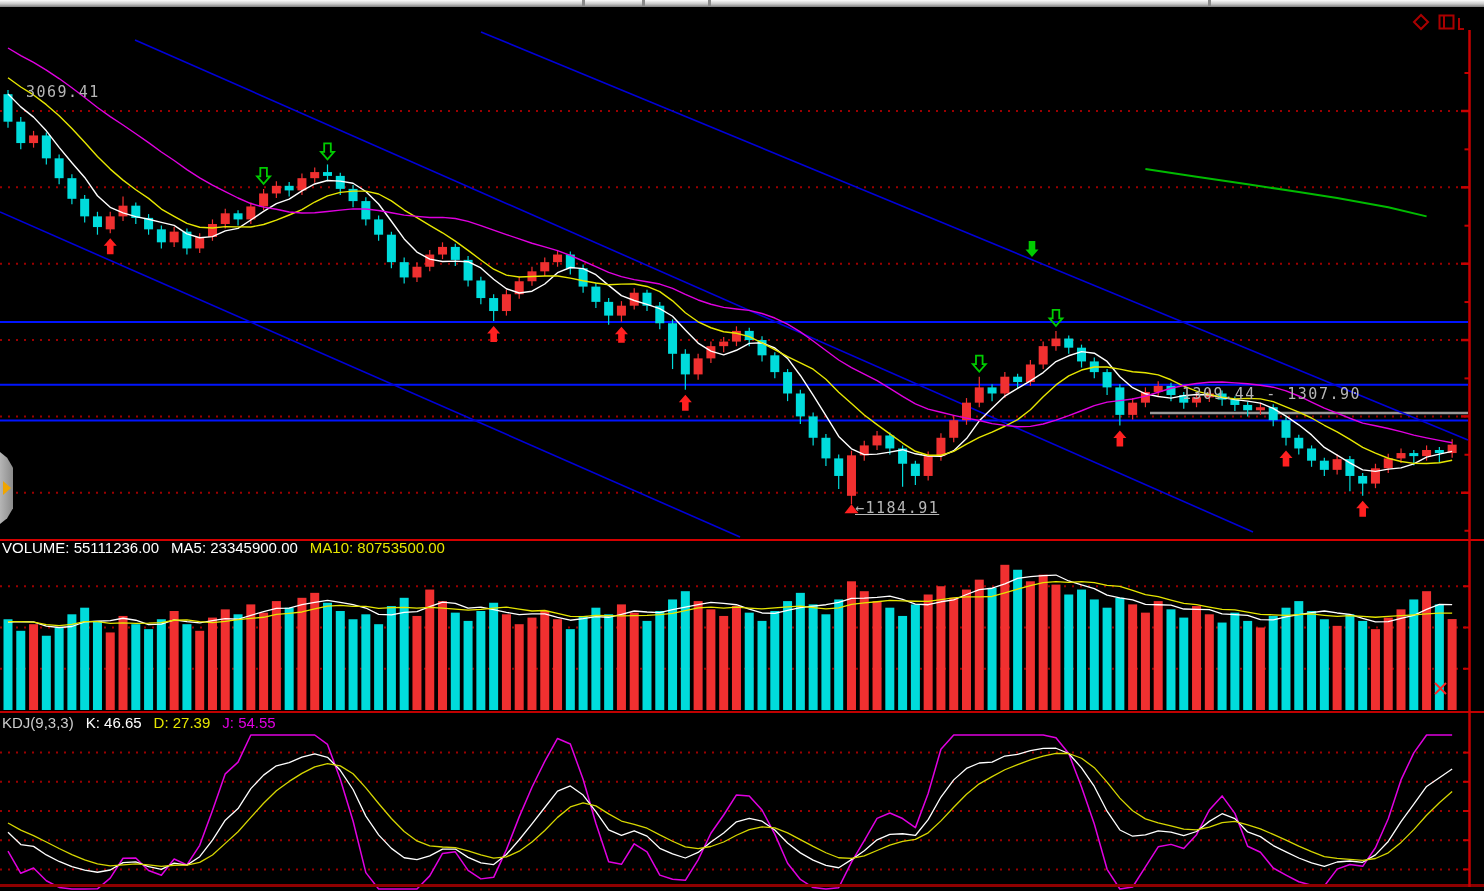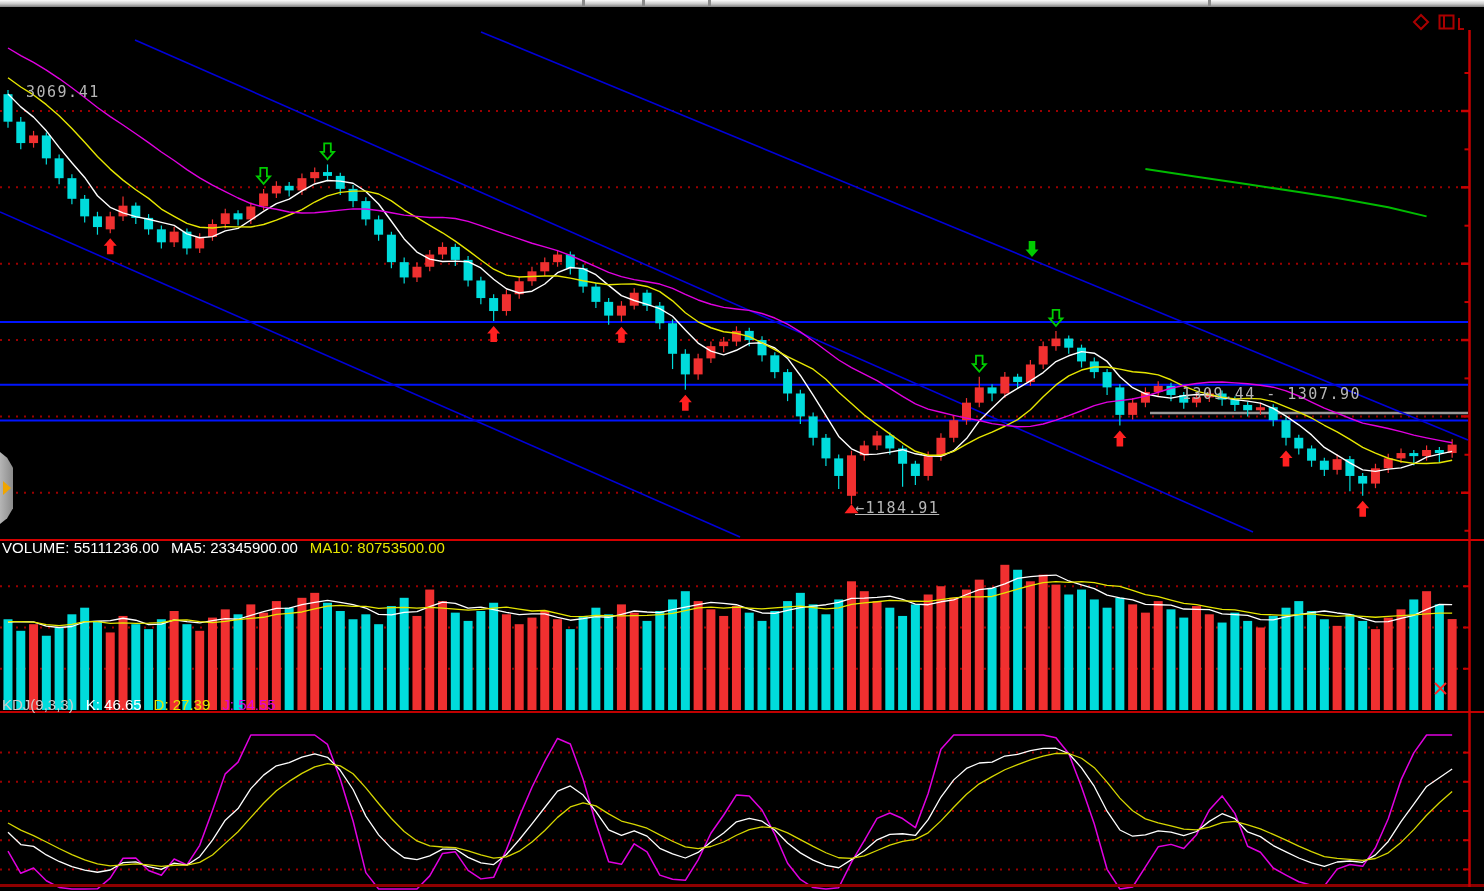--- a/index.html
+++ b/index.html
@@ -7,21 +7,21 @@
        font-family:"Liberation Sans",sans-serif;}
   #topstrip{position:absolute;left:0;top:0;width:1484px;height:7px;
             background:linear-gradient(#fbfbfb,#c9c9c9 55%,#7d7d7d);}
   .notch{position:absolute;top:0;width:3px;height:7px;background:#8a8a8a;}
   .hdr{position:absolute;top:9px;left:2px;height:22px;display:flex;gap:13px;align-items:center;
        font-size:16px;white-space:nowrap;}
   .sym{color:#d8d8d8;}
   .w{color:#ffffff;} .y{color:#e6e600;} .m{color:#e000e0;} .g{color:#00cc44;} .gy{color:#cccccc;}
   .icons{position:absolute;top:13px;left:1412px;display:flex;gap:8px;align-items:center;}
   .subhdr{position:absolute;left:2px;display:flex;gap:12px;font-size:15px;white-space:nowrap;}
-  #volhdr{top:531px;margin-top:8px;} #kdjhdr{top:696px;}
+  #volhdr{top:531px;margin-top:8px;} #kdjhdr{top:714px;}
   .ann{position:absolute;color:#b6b6b6;font-family:"DejaVu Sans Mono",monospace;
        font-size:15px;letter-spacing:1.5px;white-space:nowrap;}
   #chart-svg{position:absolute;left:0;top:0;}
   #lefttab{position:absolute;left:0;top:452px;width:13px;height:72px;
            background:linear-gradient(90deg,#b5b5b5,#8b8b8b);
            clip-path:polygon(0 0,55% 8%,100% 22%,100% 78%,55% 92%,0 100%);}
   #lefttab .tri{position:absolute;left:3px;top:29px;width:0;height:0;
        border-left:8px solid #f0a500;border-top:7px solid transparent;border-bottom:7px solid transparent;}
   #close-x{position:absolute;left:1433px;top:681px;width:16px;height:16px;}
 </style>

